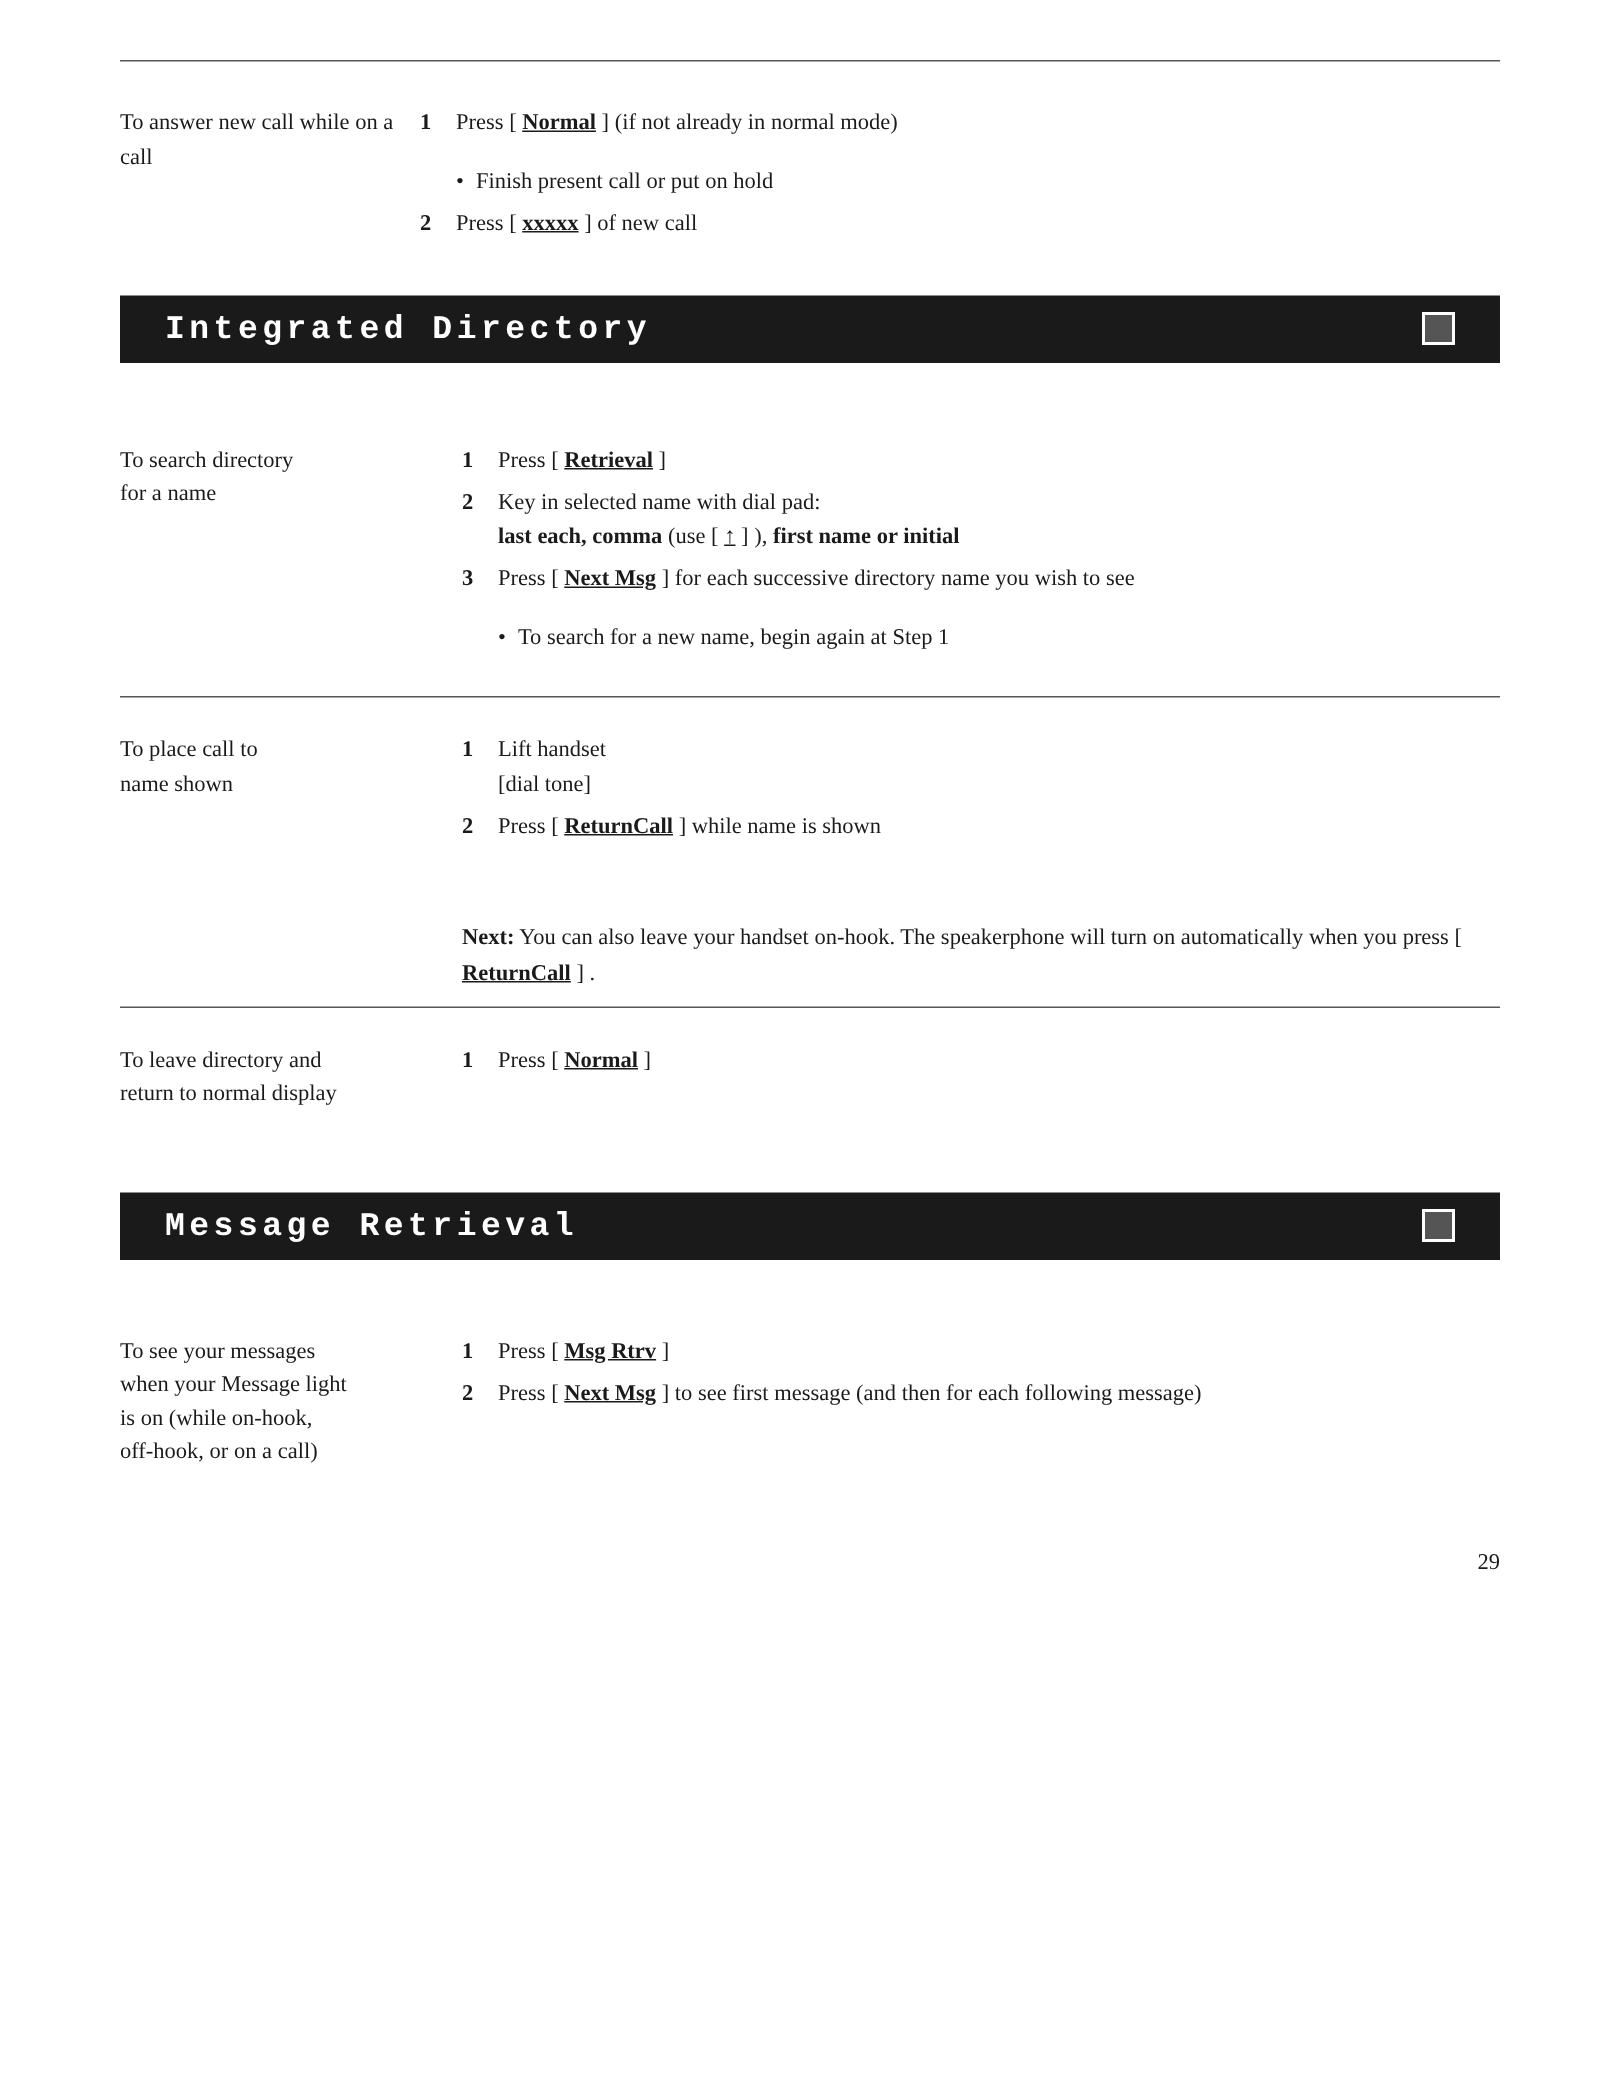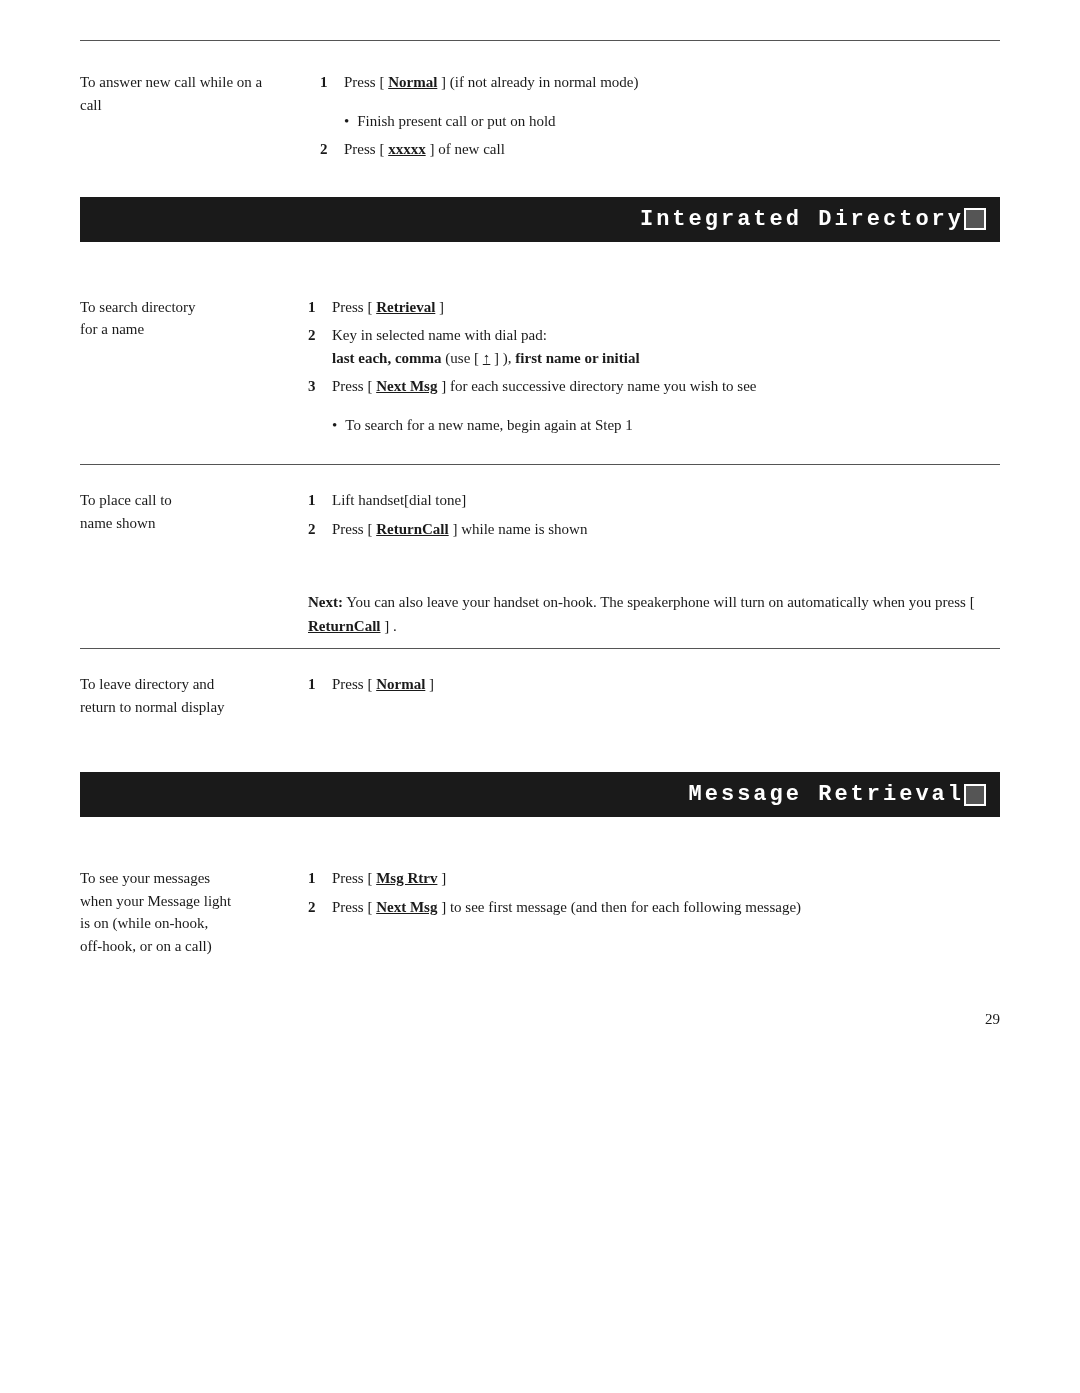--- a/index.html
+++ b/index.html
@@ -19,21 +19,20 @@
     }
 
     .top-divider {
       border: none;
       border-top: 1.5px solid #555;
       margin-bottom: 30px;
     }
 
     .section-intro {
       display: flex;
-      gap: 40px;
       margin-bottom: 30px;
     }
 
     .section-label {
       width: 200px;
       flex-shrink: 0;
       font-size: 15px;
       line-height: 1.5;
     }
 
@@ -80,22 +79,22 @@
       font-weight: bold;
       text-decoration: underline;
     }
 
     
     .section-header {
       background: #1a1a1a;
       color: #ffffff;
       display: flex;
       align-items: center;
-      justify-content: flex-end;
-      padding: 10px 14px;
+      justify-content: space-between;
+      padding: 10px 30px;
       margin-bottom: 30px;
     }
 
     .section-header-title {
       font-family: 'Courier New', Courier, monospace;
       font-size: 22px;
       font-weight: bold;
       letter-spacing: 3px;
     }
 
@@ -239,21 +238,21 @@
 </div>
 
 <div class="dir-row" style="border-bottom: none; padding-bottom:10px;font-family:Liberation Serif, serif;">
   <div class="dir-row-label">
     To place call to<br>name shown
   </div>
   <div class="dir-row-content">
     <ol>
       <li style="width:100%;">
         <span class="step-num">1</span>
-        <span style="display:flex; width:100%;">
+        <span style="display:flex; justify-content:space-between; width:100%;flex-direction:column;">
           <span>Lift handset</span>
           <span>[dial tone]</span>
         </span>
       </li>
       <li>
         <span class="step-num">2</span>
         <span>
           Press [ <span class="key-label">ReturnCall</span> ] while name is shown
         </span>
       </li>

